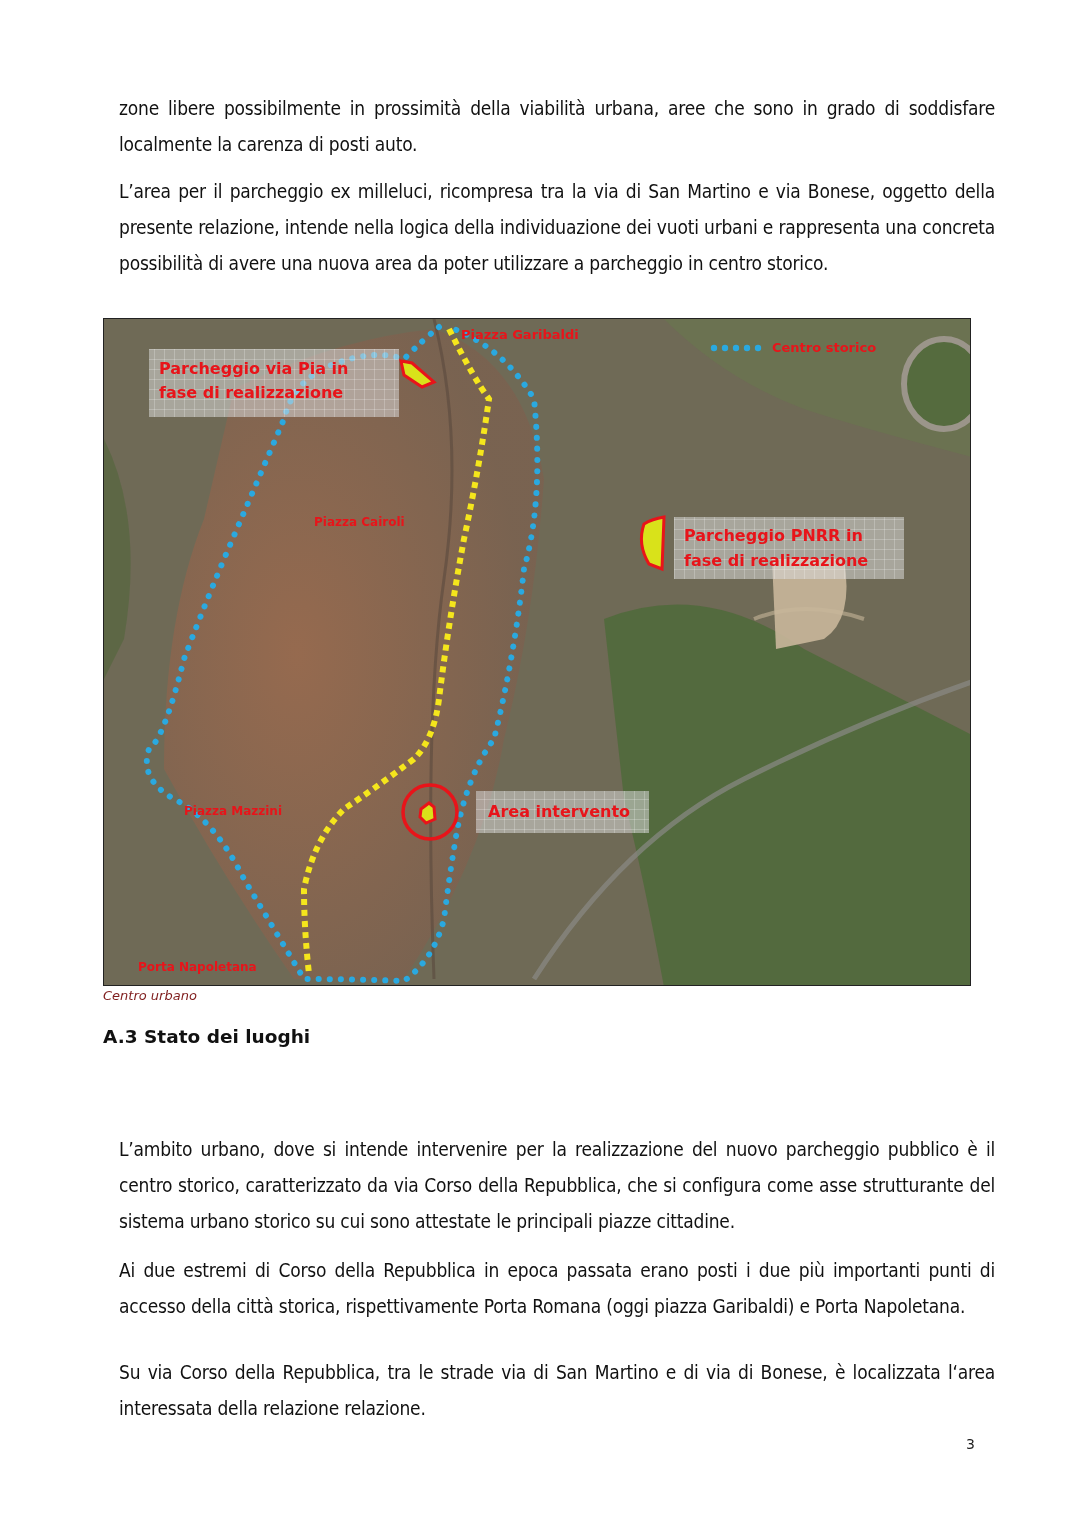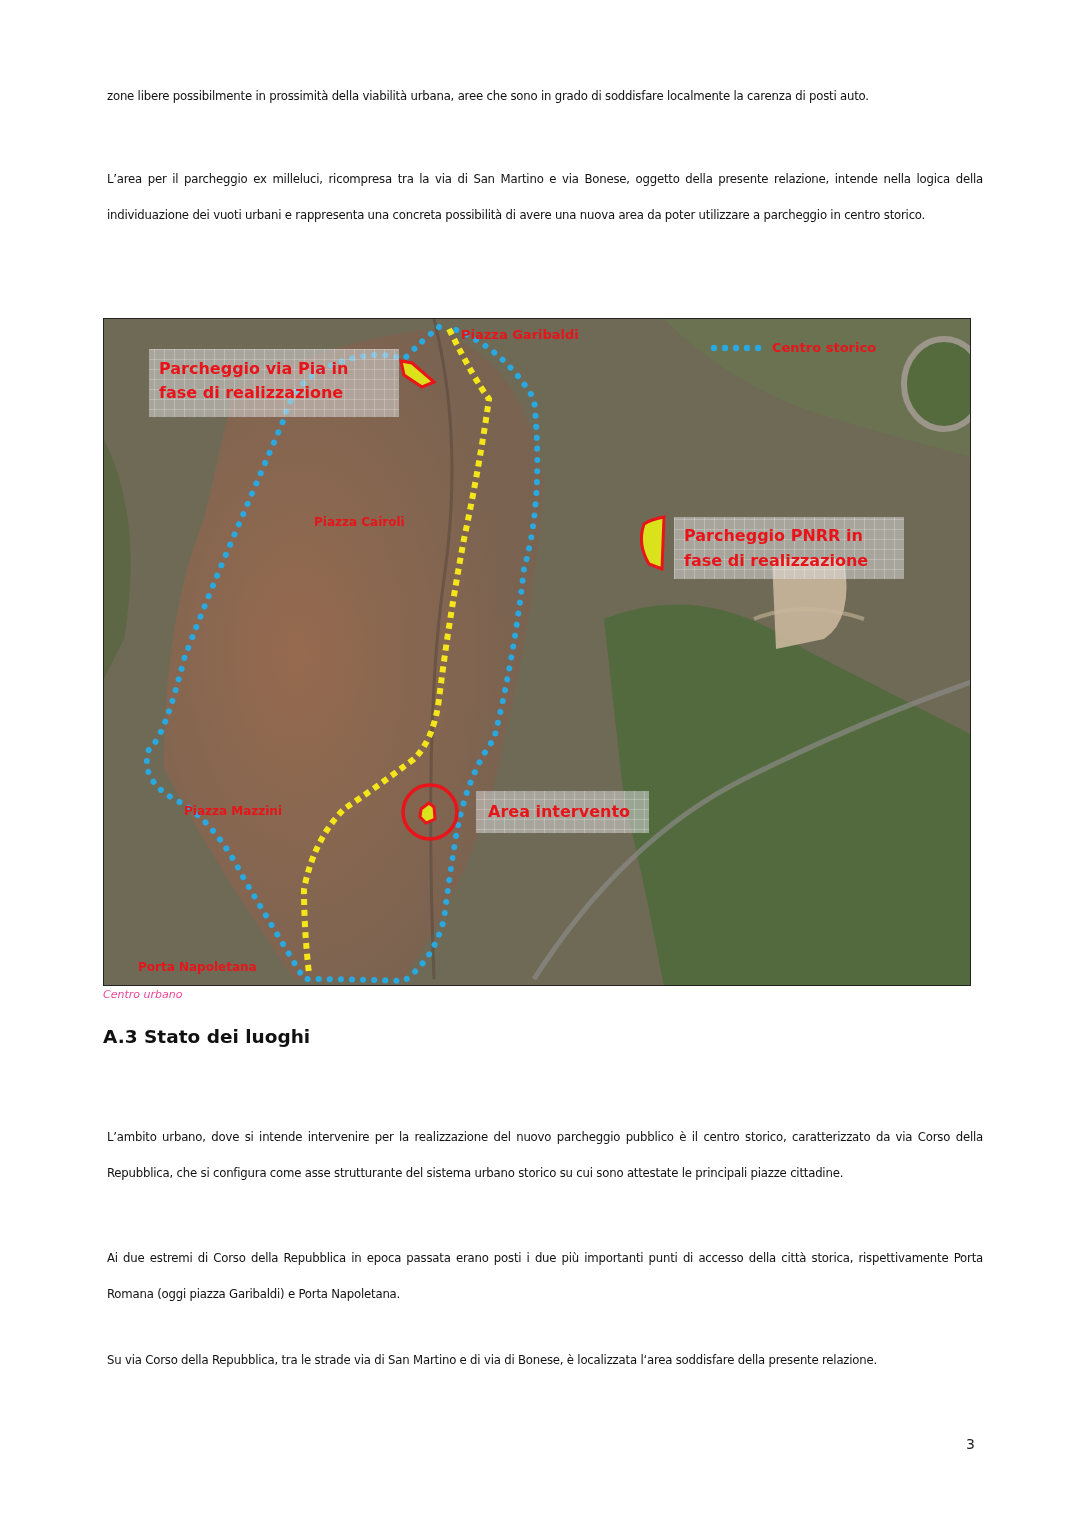--- a/index.html
+++ b/index.html
@@ -1,25 +1,25 @@
 <!DOCTYPE html>
 <html><head>
   <meta charset="utf-8">
   <style>
     html, body { margin: 0; padding: 0; background: #ffffff; }
     body { width: 1080px; height: 1528px; position: relative; overflow: hidden; font-family: "DejaVu Sans", sans-serif; color: #111; }
-    .para { position: absolute; left: 103px; width: 876px; font-size: 13px; line-height: 36px; text-align: justify; text-align-last: left; margin: 4px; font-family: "DejaVu Sans Condensed", "DejaVu Sans", sans-serif; font-stretch: condensed; letter-spacing: -0.2px; }
+    .para { position: absolute; left: 103px; width: 876px; font-size: 19px; line-height: 36px; text-align: justify; text-align-last: left; margin: 16px; font-family: "DejaVu Sans Condensed", "DejaVu Sans", sans-serif; font-stretch: condensed; letter-spacing: -0.2px; }
     #p1 { top: 74px; }
     #p2 { top: 157px; }
     #p3 { top: 1115px; }
     #p4 { top: 1236px; }
     #p5 { top: 1338px; }
     .figure { position: absolute; left: 103px; top: 318px; width: 868px; height: 668px; border: 1px solid #222; box-sizing: border-box; overflow: hidden; background: #6d5e4a; }
     .figure svg { display: block; }
-    .caption { position: absolute; left: 103px; top: 988px; font-size: 11px; font-style: italic; color: #ec4899; }
+    .caption { position: absolute; left: 103px; top: 988px; font-size: 13px; font-style: italic; color: #7f1d1d; }
     .heading { position: absolute; left: 103px; top: 1026px; font-size: 18.5px; font-weight: bold; color: #111; margin: 0; text-align: right; }
     .pagenum { position: absolute; left: 966px; top: 1436px; font-size: 14px; color: #222; }
     .map-label { font-family: "DejaVu Sans", sans-serif; font-weight: bold; fill: #e8141a; }
   </style>
 </head>
 <body>
 
 <p class="para" id="p1">zone libere possibilmente in prossimità della viabilità urbana, aree che sono in grado di soddisfare localmente la carenza di posti auto.</p>
 <p class="para" id="p2">L’area per il parcheggio ex milleluci, ricompresa tra la via di San Martino e via Bonese, oggetto della presente relazione, intende nella logica della individuazione dei vuoti urbani e rappresenta una concreta possibilità di avere una nuova area da poter utilizzare a parcheggio in centro storico.</p>
 
@@ -95,15 +95,15 @@
     <text class="map-label" x="34" y="652" font-size="12">Porta Napoletana</text>
   </svg>
 </div>
 
 <div class="caption">Centro urbano</div>
 
 <h2 class="heading">A.3 Stato dei luoghi</h2>
 
 <p class="para" id="p3">L’ambito urbano, dove si intende intervenire per la realizzazione del nuovo parcheggio pubblico è il centro storico, caratterizzato da via Corso della Repubblica, che si configura come asse strutturante del sistema urbano storico su cui sono attestate le principali piazze cittadine.</p>
 <p class="para" id="p4">Ai due estremi di Corso della Repubblica in epoca passata erano posti i due più importanti punti di accesso della città storica, rispettivamente Porta Romana (oggi piazza Garibaldi) e Porta Napoletana.</p>
-<p class="para" id="p5">Su via Corso della Repubblica, tra le strade via di San Martino e di via di Bonese, è localizzata l‘area soddisfare della presente relazione.</p>
+<p class="para" id="p5">Su via Corso della Repubblica, tra le strade via di San Martino e di via di Bonese, è localizzata l‘area interessata della relazione relazione.</p>
 
 <div class="pagenum">3</div>
 
 </body></html>

